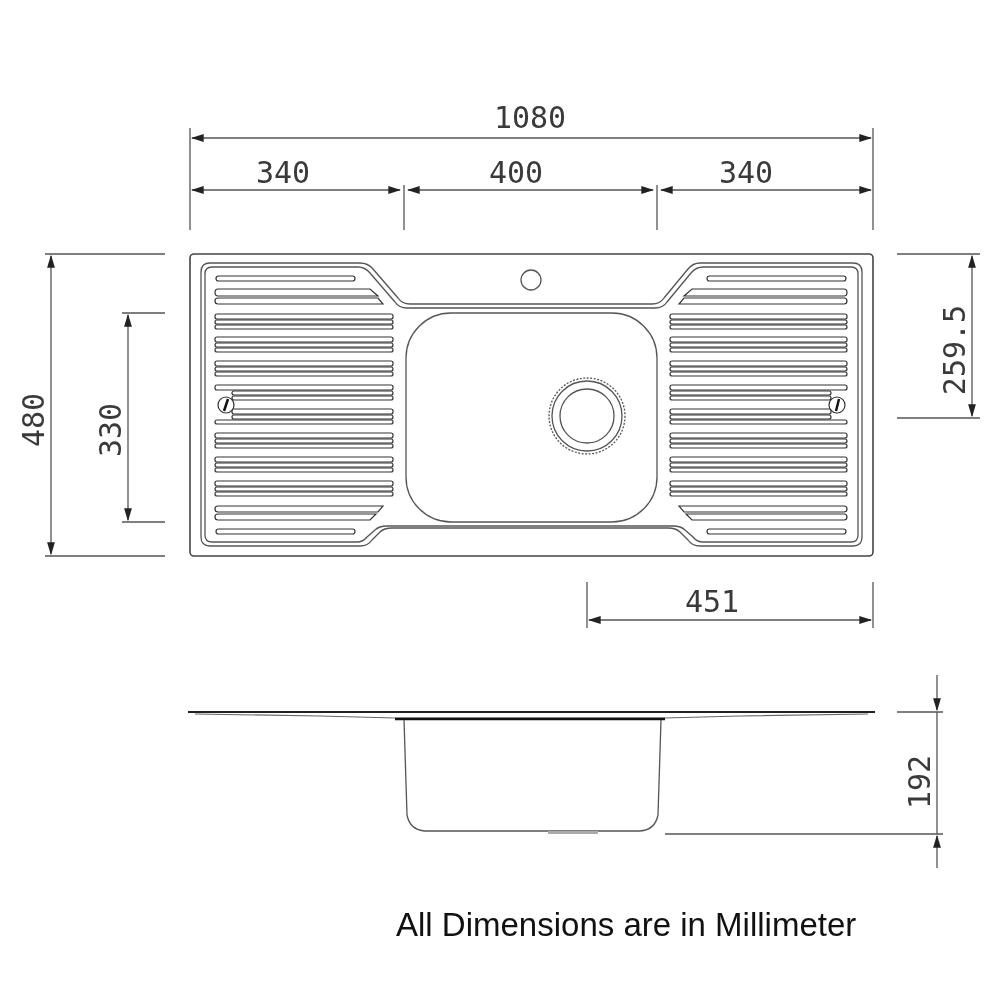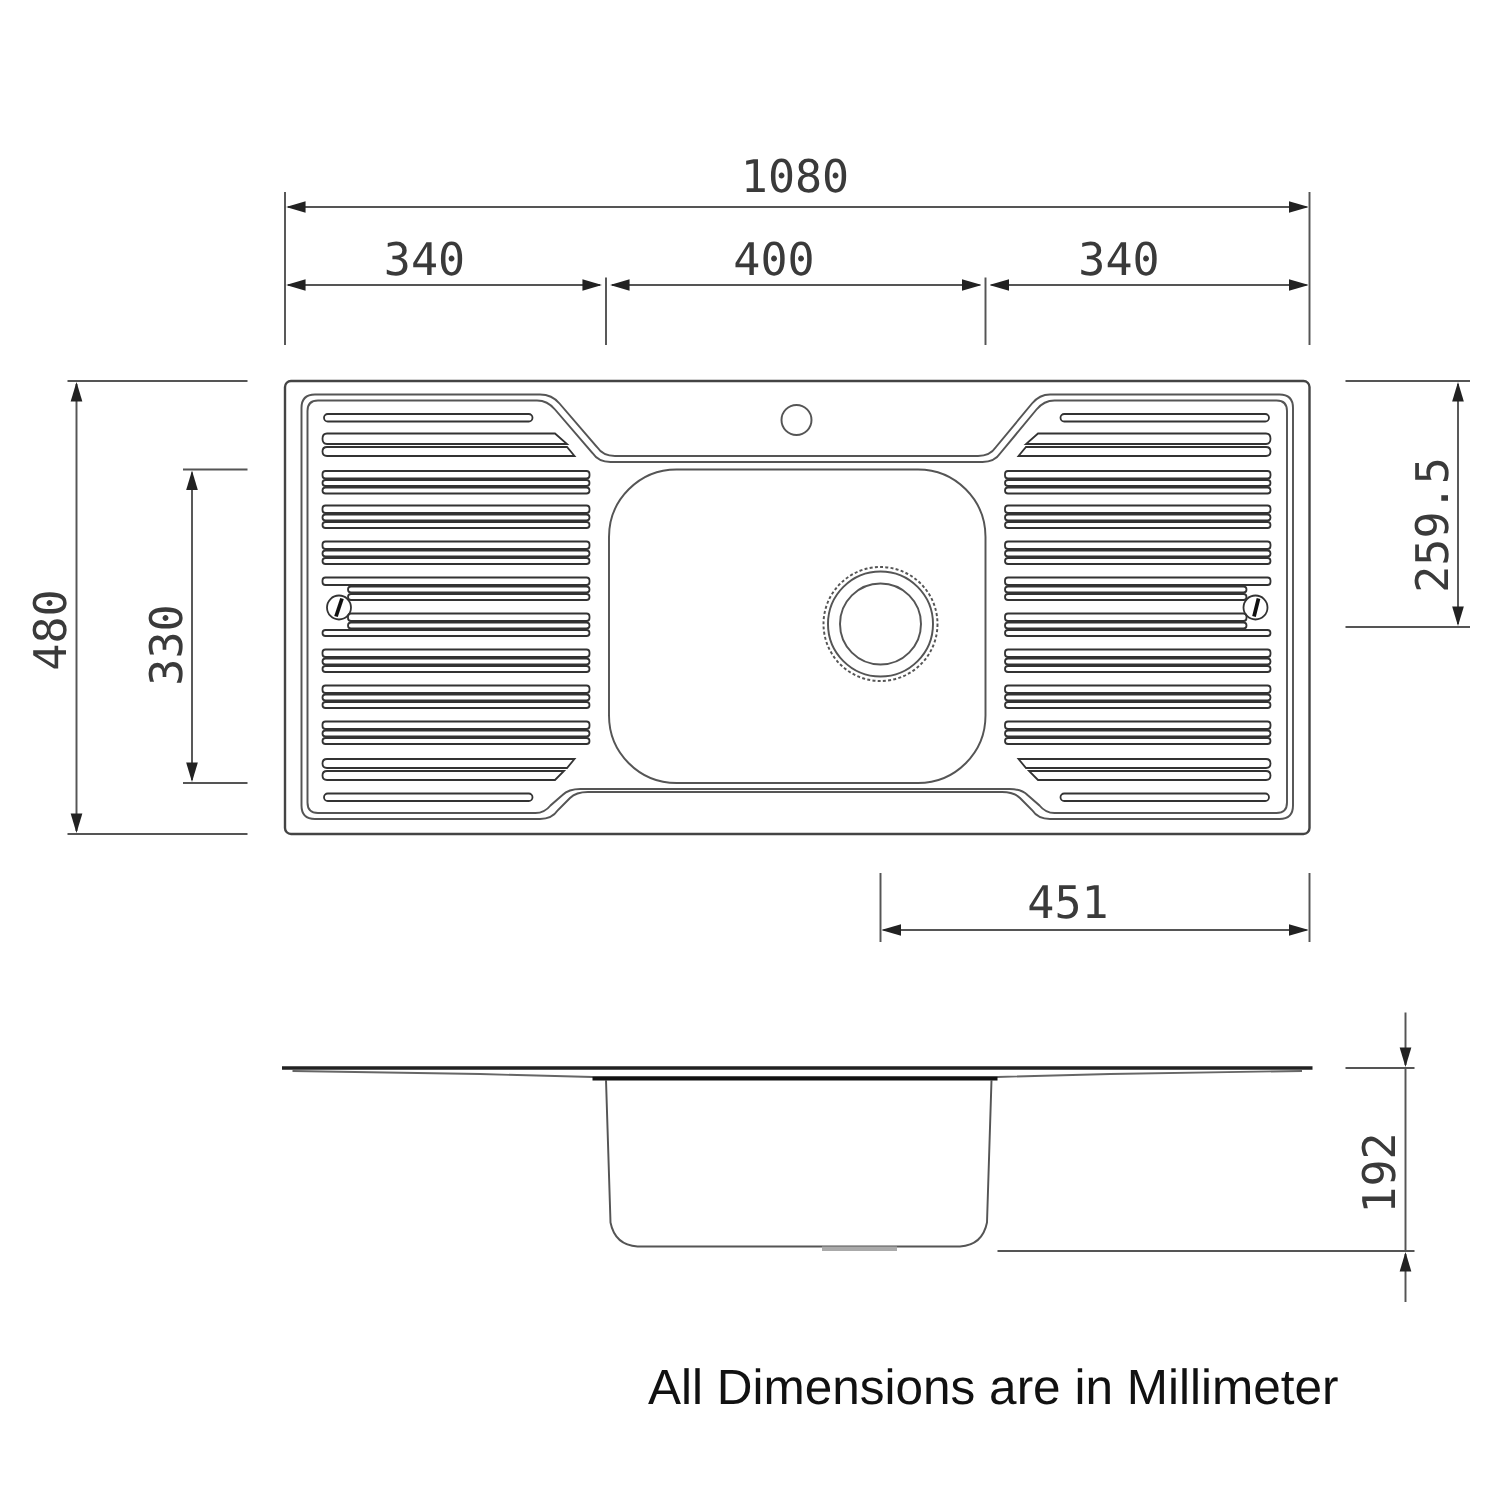--- a/index.html
+++ b/index.html
@@ -2,21 +2,21 @@
 <html><head>
 <meta charset="utf-8">
 <style>
   html, body { margin:0; padding:0; background:#ffffff; }
   body { width:1000px; height:1000px; position:relative; overflow:hidden; font-family:"Liberation Sans", sans-serif; }
   svg { position:absolute; left:0; top:0; }
   .dimtxt { font-family:"DejaVu Sans Mono", monospace; font-size:30px; fill:#3a3a3a; font-weight:normal; }
   .line { stroke:#555; stroke-width:1.3; fill:none; }
   .outline { stroke:#444; stroke-width:1.6; fill:none; }
   .rib { stroke:#333; stroke-width:1.2; fill:none; }
-  .footer { position:absolute; left:432px; top:906px; font-size:33px; color:#111; font-family:"Liberation Sans", sans-serif; white-space:nowrap; }
+  .footer { position:absolute; left:396px; top:906px; font-size:33px; color:#111; font-family:"Liberation Sans", sans-serif; white-space:nowrap; }
 </style>
 </head>
 <body>
 
 <svg width="1000" height="1000" viewBox="0 0 1000 1000">
   <defs>
     <marker id="arr" markerWidth="10" markerHeight="8" refX="9" refY="4" orient="auto-start-reverse">
       <path d="M0,1 L10,4 L0,7 Z" fill="#222"></path>
     </marker>
   </defs>

